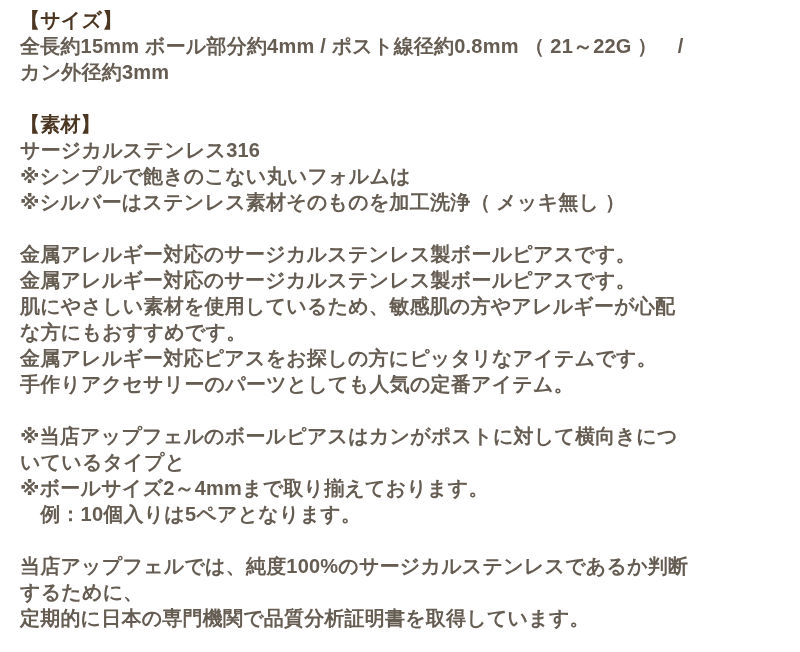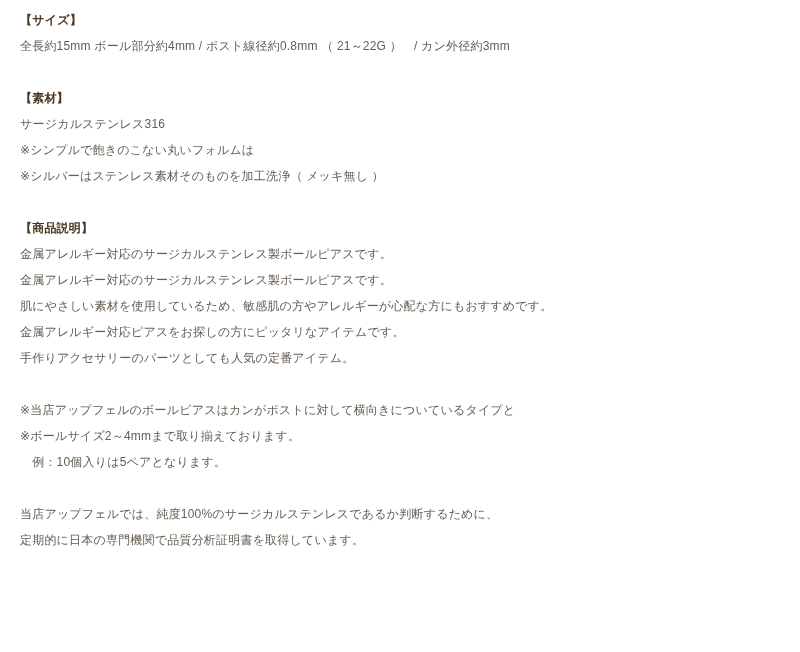--- a/index.html
+++ b/index.html
@@ -10,58 +10,58 @@
   body {
     width: 800px;
     height: 652px;
     overflow: hidden;
     font-family: "Liberation Sans", "DejaVu Sans", sans-serif;
   }
   .doc {
     box-sizing: border-box;
     width: 708px;
     padding: 7px 18px 0 20px;
-    font-size: 12px;
+    font-size: 20px;
     line-height: 26px;
     color: var(--body-color, #655c52);
     letter-spacing: 0.2px;
   }
   .sec {
     margin: 0 0 26px 0;
   }
   .sec:last-child {
     margin-bottom: 8px;
   }
   .heading {
     font-weight: bold;
     color: var(--heading-color, #4b3621);
   }
   .line {
     white-space: pre-wrap;
+    font-weight: bold;
   }
 </style>
 </head>
 <body style="background: rgb(255, 255, 255);">
 
 <div class="doc">
 
   <div class="sec">
     <div class="heading">【サイズ】</div>
     <div class="line">全長約15mm ボール部分約4mm / ポスト線径約0.8mm （ 21～22G ）　/ カン外径約3mm</div>
   </div>
 
   <div class="sec">
     <div class="heading">【素材】</div>
     <div class="line">サージカルステンレス316</div>
     <div class="line">※シンプルで飽きのこない丸いフォルムは</div>
     <div class="line">※シルバーはステンレス素材そのものを加工洗浄（ メッキ無し ）</div>
   </div>
 
   <div class="sec">
-    <div class="heading">【商品説明】</div>
     <div class="line">金属アレルギー対応のサージカルステンレス製ボールピアスです。</div>
     <div class="line">金属アレルギー対応のサージカルステンレス製ボールピアスです。</div>
     <div class="line">肌にやさしい素材を使用しているため、敏感肌の方やアレルギーが心配な方にもおすすめです。</div>
     <div class="line">金属アレルギー対応ピアスをお探しの方にピッタリなアイテムです。</div>
     <div class="line">手作りアクセサリーのパーツとしても人気の定番アイテム。</div>
   </div>
 
   <div class="sec">
     <div class="line">※当店アップフェルのボールピアスはカンがポストに対して横向きについているタイプと</div>
     <div class="line">※ボールサイズ2～4mmまで取り揃えております。</div>

